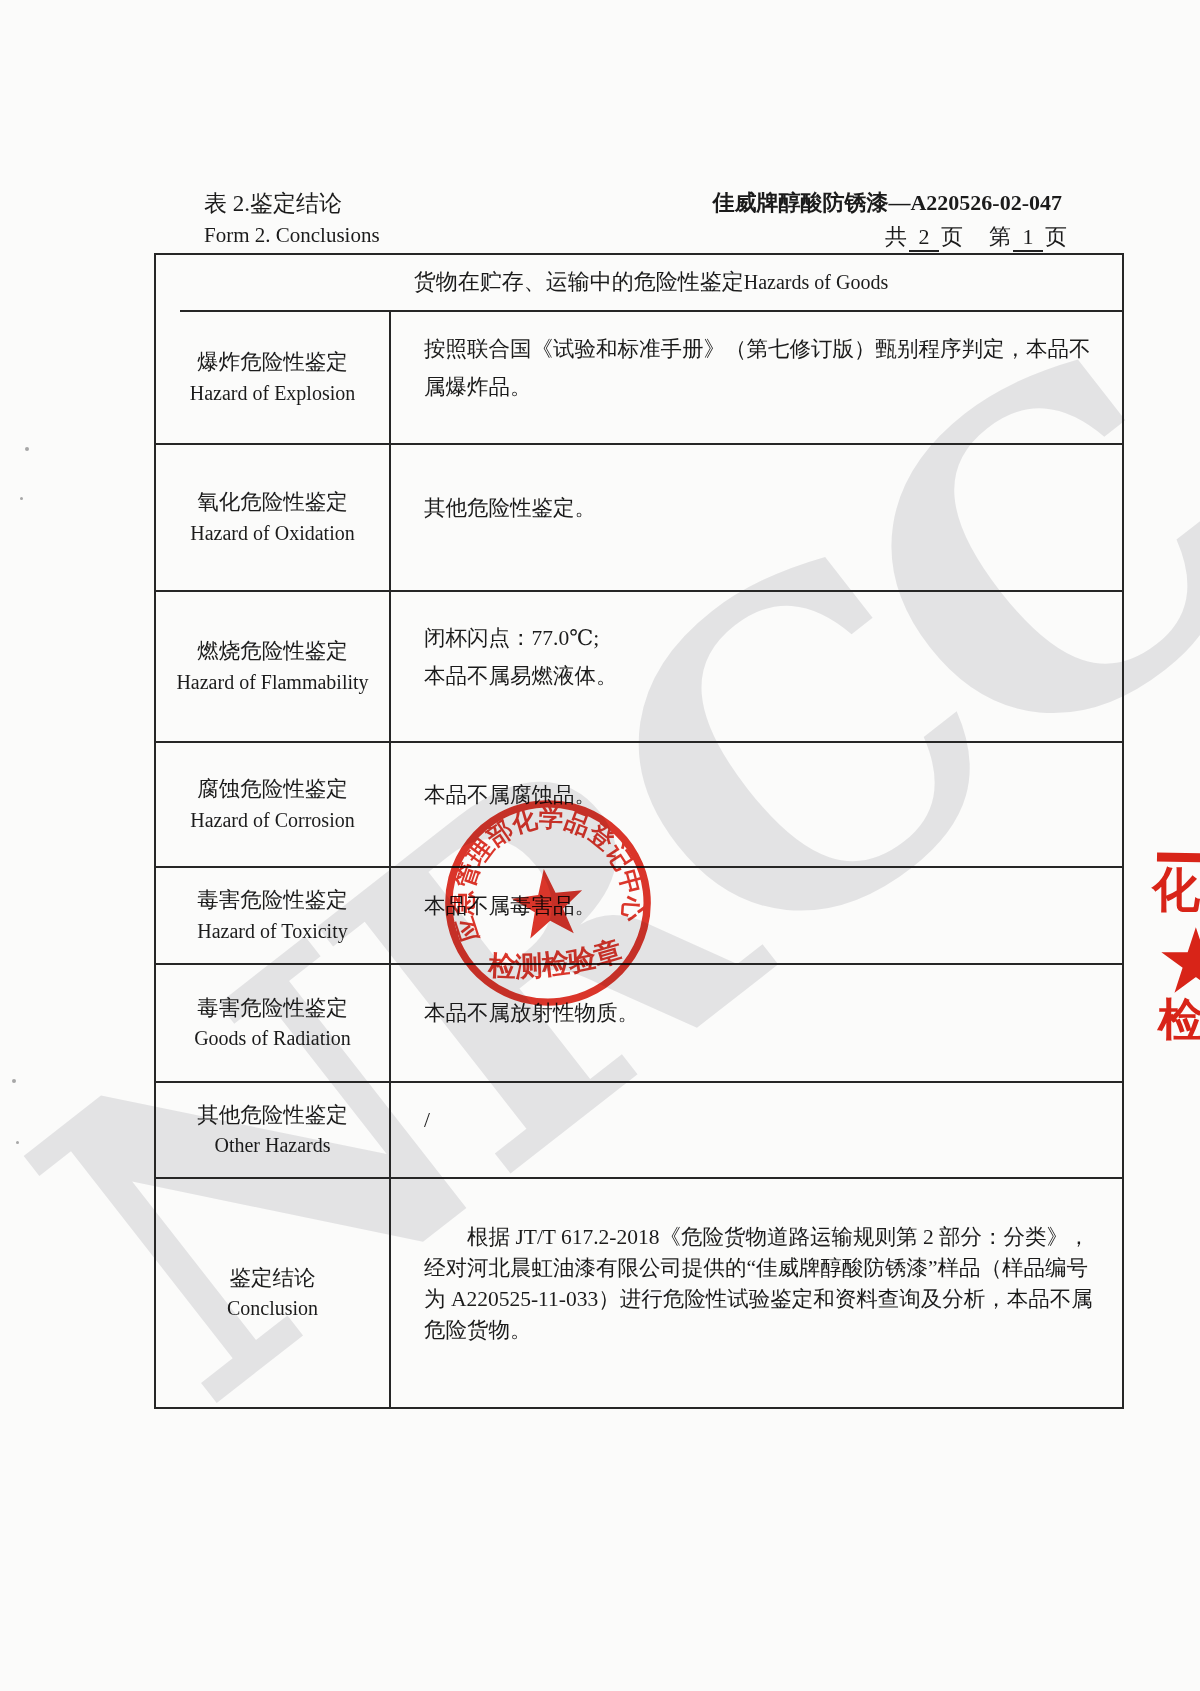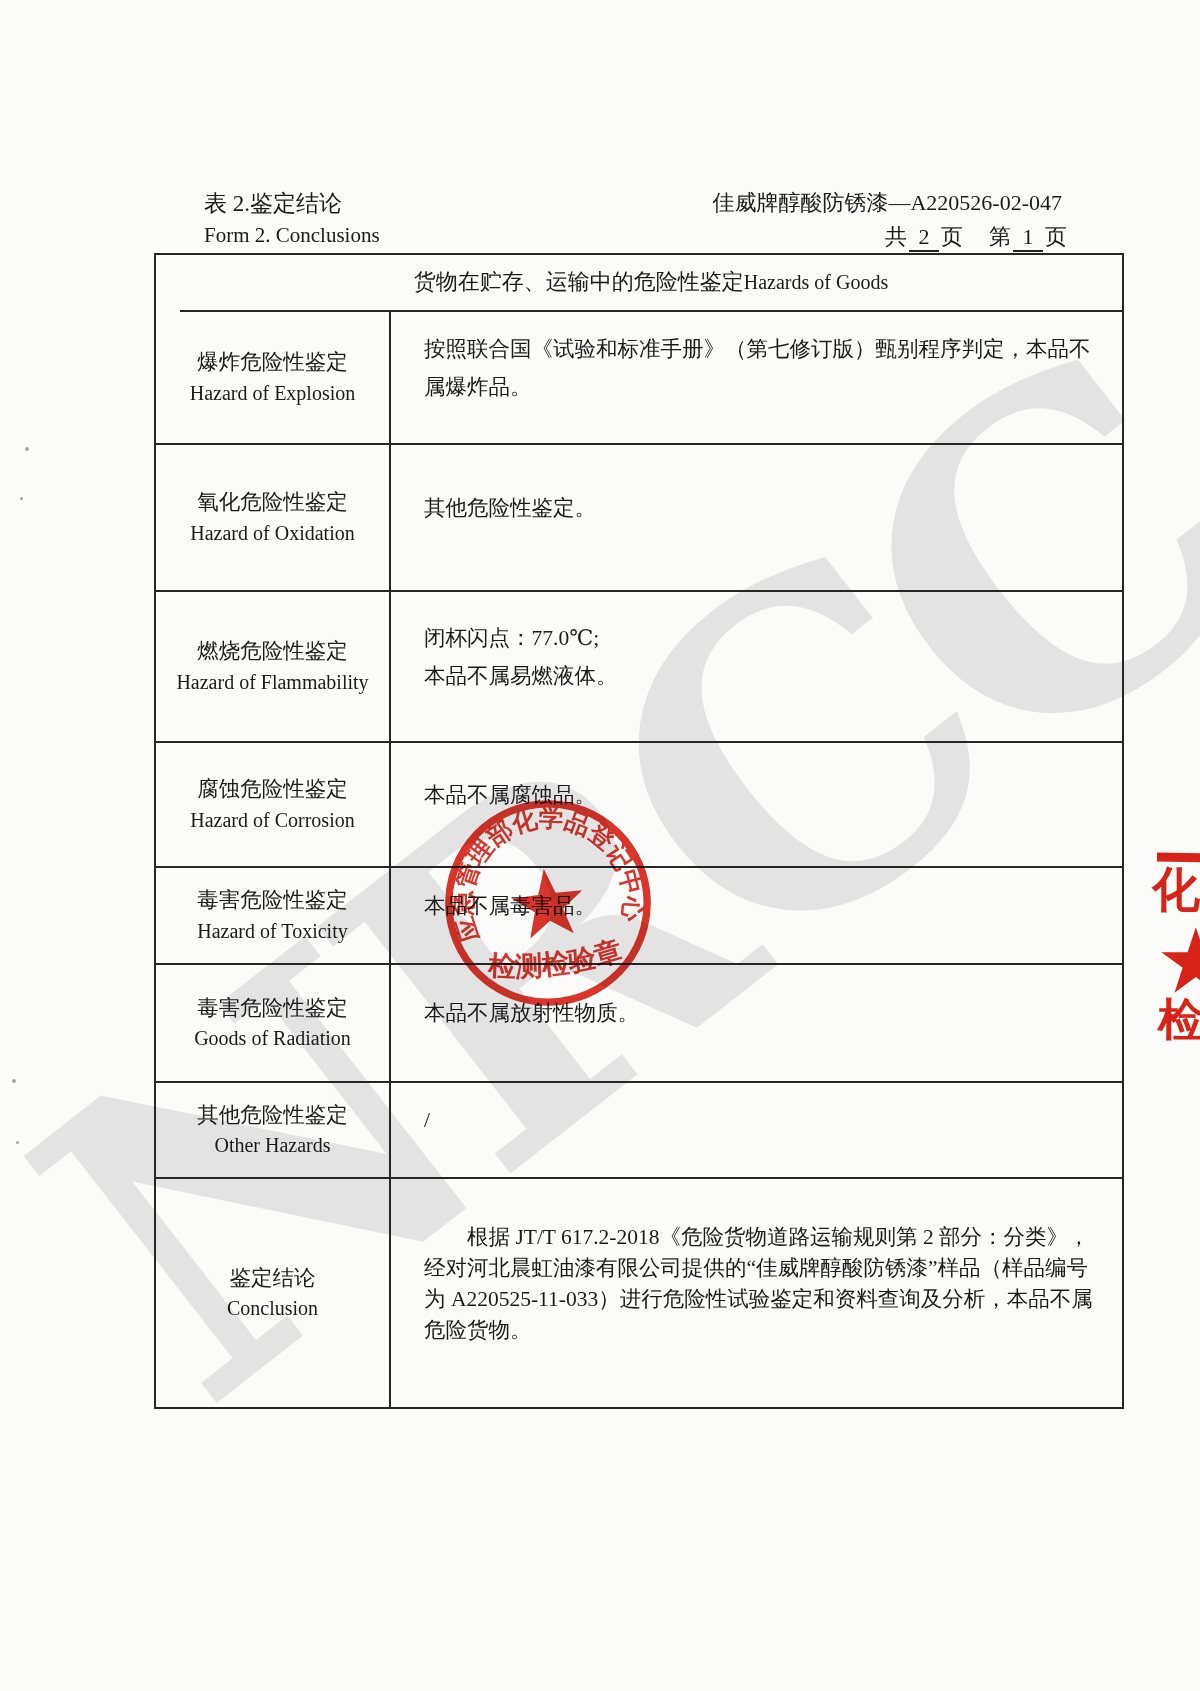--- a/index.html
+++ b/index.html
@@ -21,21 +21,21 @@
     font-size:430px;
     letter-spacing:-0.05em;
     color:rgba(172,172,180,0.30);
     white-space:nowrap;
     user-select:none;
   }
   
   .hdr{position:absolute;z-index:2;white-space:nowrap;margin-left:28px;}
   .form-title-zh{left:176px;top:188px;font-size:23px;}
   .form-title-en{left:176px;top:223px;font-size:21px;}
-  .doc-ref{right:138px;top:188px;font-size:22px;}
+  .doc-ref{right:138px;top:188px;font-size:22px;font-weight:bold;}
   .page-info{right:133px;top:222px;font-size:22px;}
   .pnum{display:inline-block;min-width:30px;text-align:center;
         border-bottom:2px solid #222;margin:0 2px;}
   .pgap{display:inline-block;width:26px;}
   
   .hazard-table{
     position:absolute;left:154px;top:253px;width:970px;z-index:2;
     border:2.5px solid #262626;
     box-sizing:border-box;
     background:transparent;

